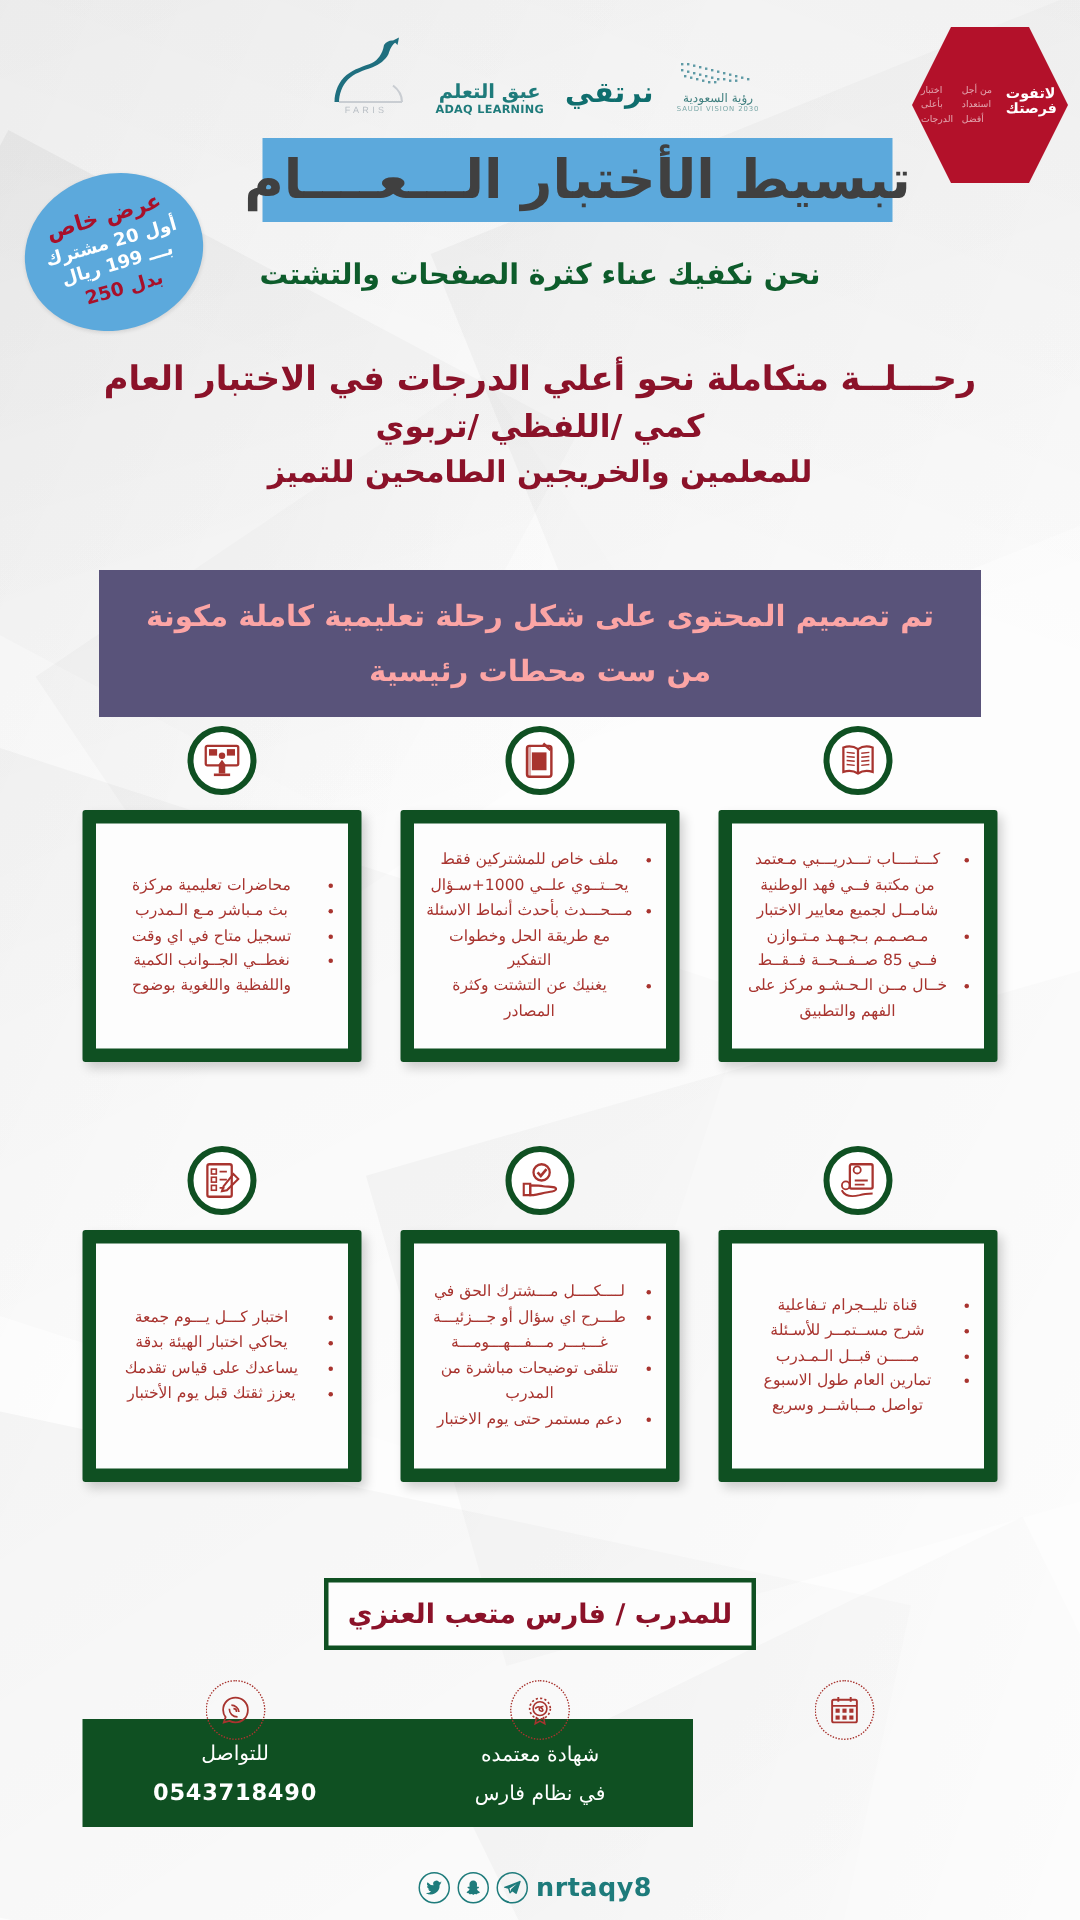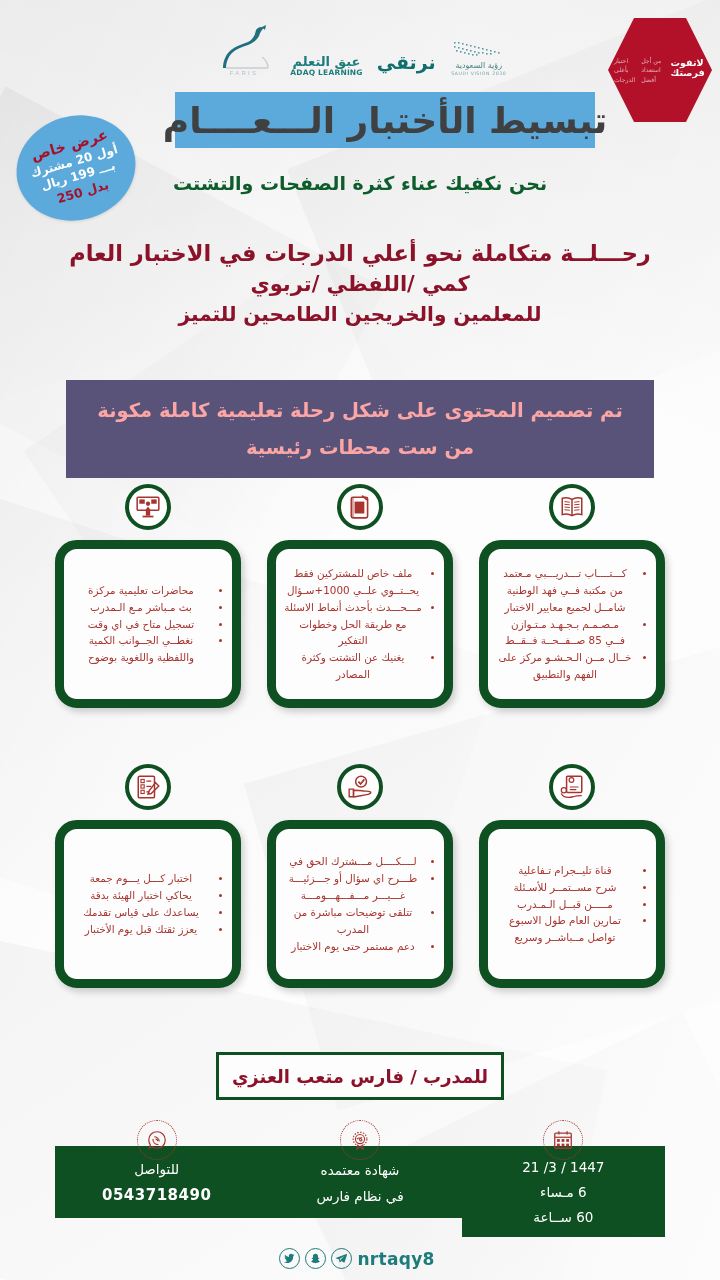--- a/index.html
+++ b/index.html
@@ -185,21 +185,21 @@
     border: 4px solid #0f5022;
     background: #ffffff;
     margin: 0 auto 10px auto;
     display: flex; align-items: center; justify-content: center;
     position: relative; z-index: 3;
   }
   .card-icon svg { width: 26px; height: 26px; display: block; }
 
   .card-box {
     border: 9px solid #0f5022;
-    border-radius: 22px;
+    border-radius: 2px;
     background: #fdfdfd;
     min-height: 168px;
     padding: 14px 10px 14px 8px;
     display: flex; align-items: center;
     box-shadow: 3px 4px 7px rgba(0,0,0,0.18);
   }
   .bullets { list-style: none; width: 100%; }
   .bullets li {
     color: #a8342f;
     font-size: 10.4px;
@@ -555,25 +555,20 @@
       <g fill="#a8342f">
         <rect x="5.5" y="11" width="3" height="3"></rect>
               <rect x="10.5" y="11" width="3" height="3"></rect>
         <rect x="15.5" y="11" width="3" height="3"></rect>
         <rect x="5.5" y="16" width="3" height="3"></rect>
               <rect x="10.5" y="16" width="3" height="3"></rect>
         <rect x="15.5" y="16" width="3" height="3"></rect>
       </g>
     </svg>
         </div>
-        <div class="f-box">
-          <div class="fl">1447 / 3/ 21</div>
-          <div class="fl">6  مـساء</div>
-          <div class="fl">60  ســاعة</div>
-        </div>
       </div>
     </div>
 
   <div class="social">
     <div class="s-ico">
       <svg viewBox="0 0 16 16">
         <path d="M14.5 3.6c-.5.3-1 .5-1.6.6.5-.3.8-.8 1-1.4-.6.3-1.2.6-1.8.7
                  A2.6 2.6 0 0 0 7.5 6a6.9 6.9 0 0 1-5-2.6 2.6 2.6 0 0 0 .8 3.5
                  c-.4 0-.8-.1-1.2-.3 0 1.3.9 2.4 2.1 2.6-.4.1-.8.1-1.2 0
                  a2.6 2.6 0 0 0 2.4 1.8A5.3 5.3 0 0 1 1 12.3

